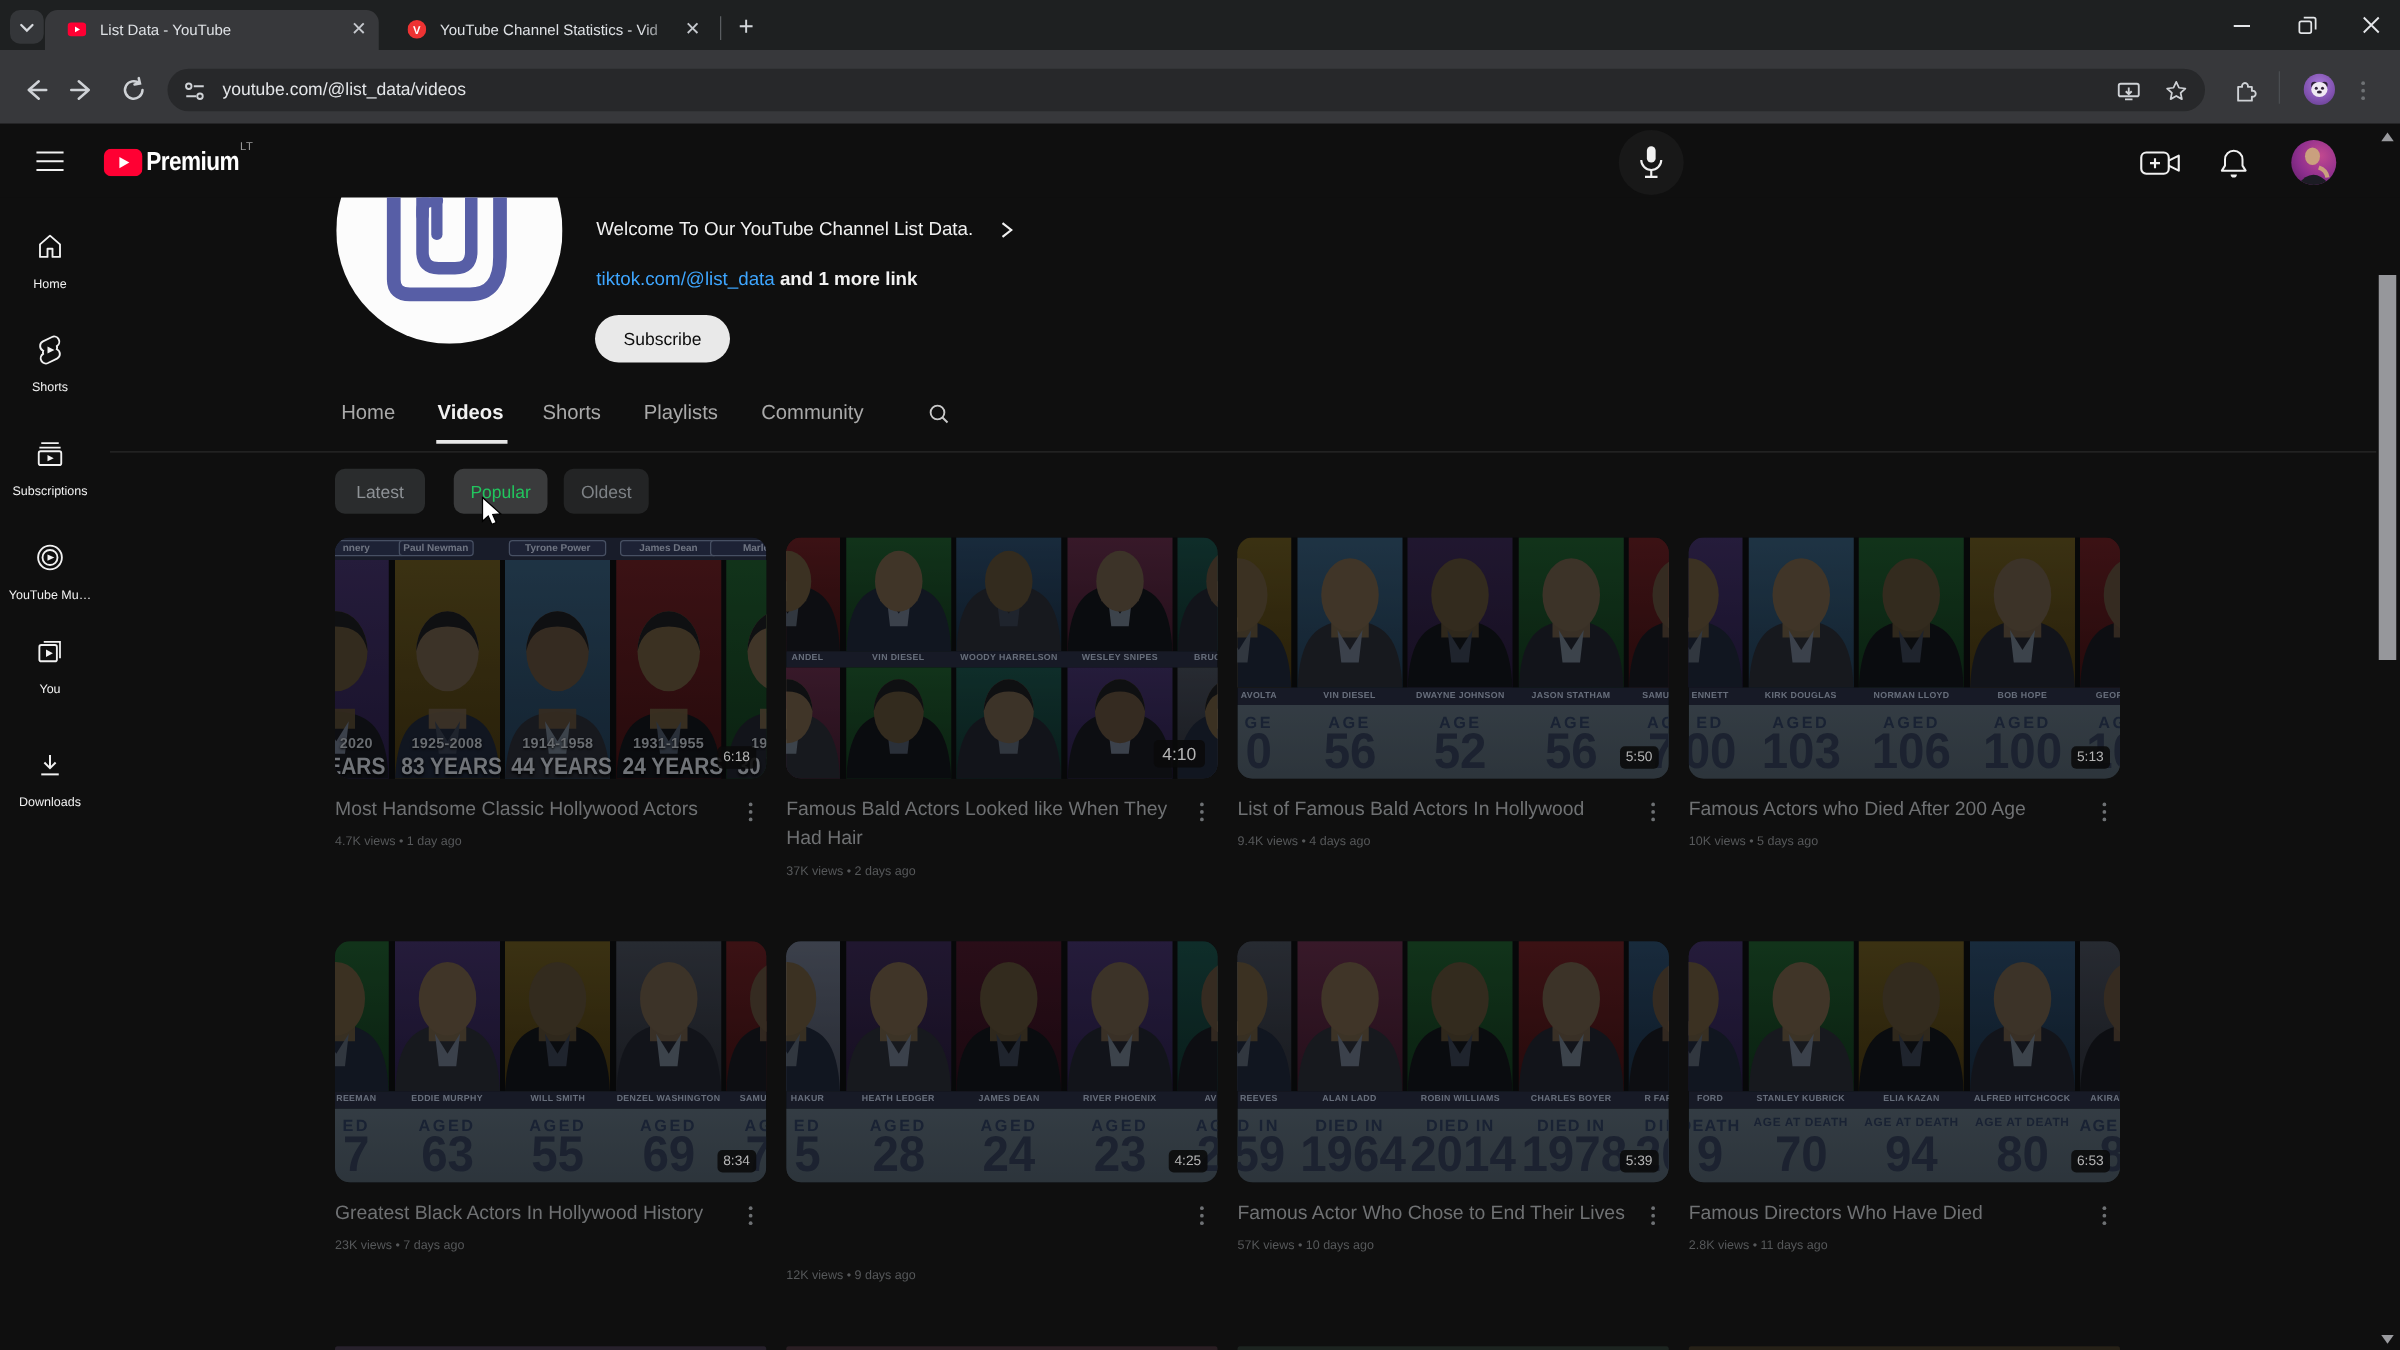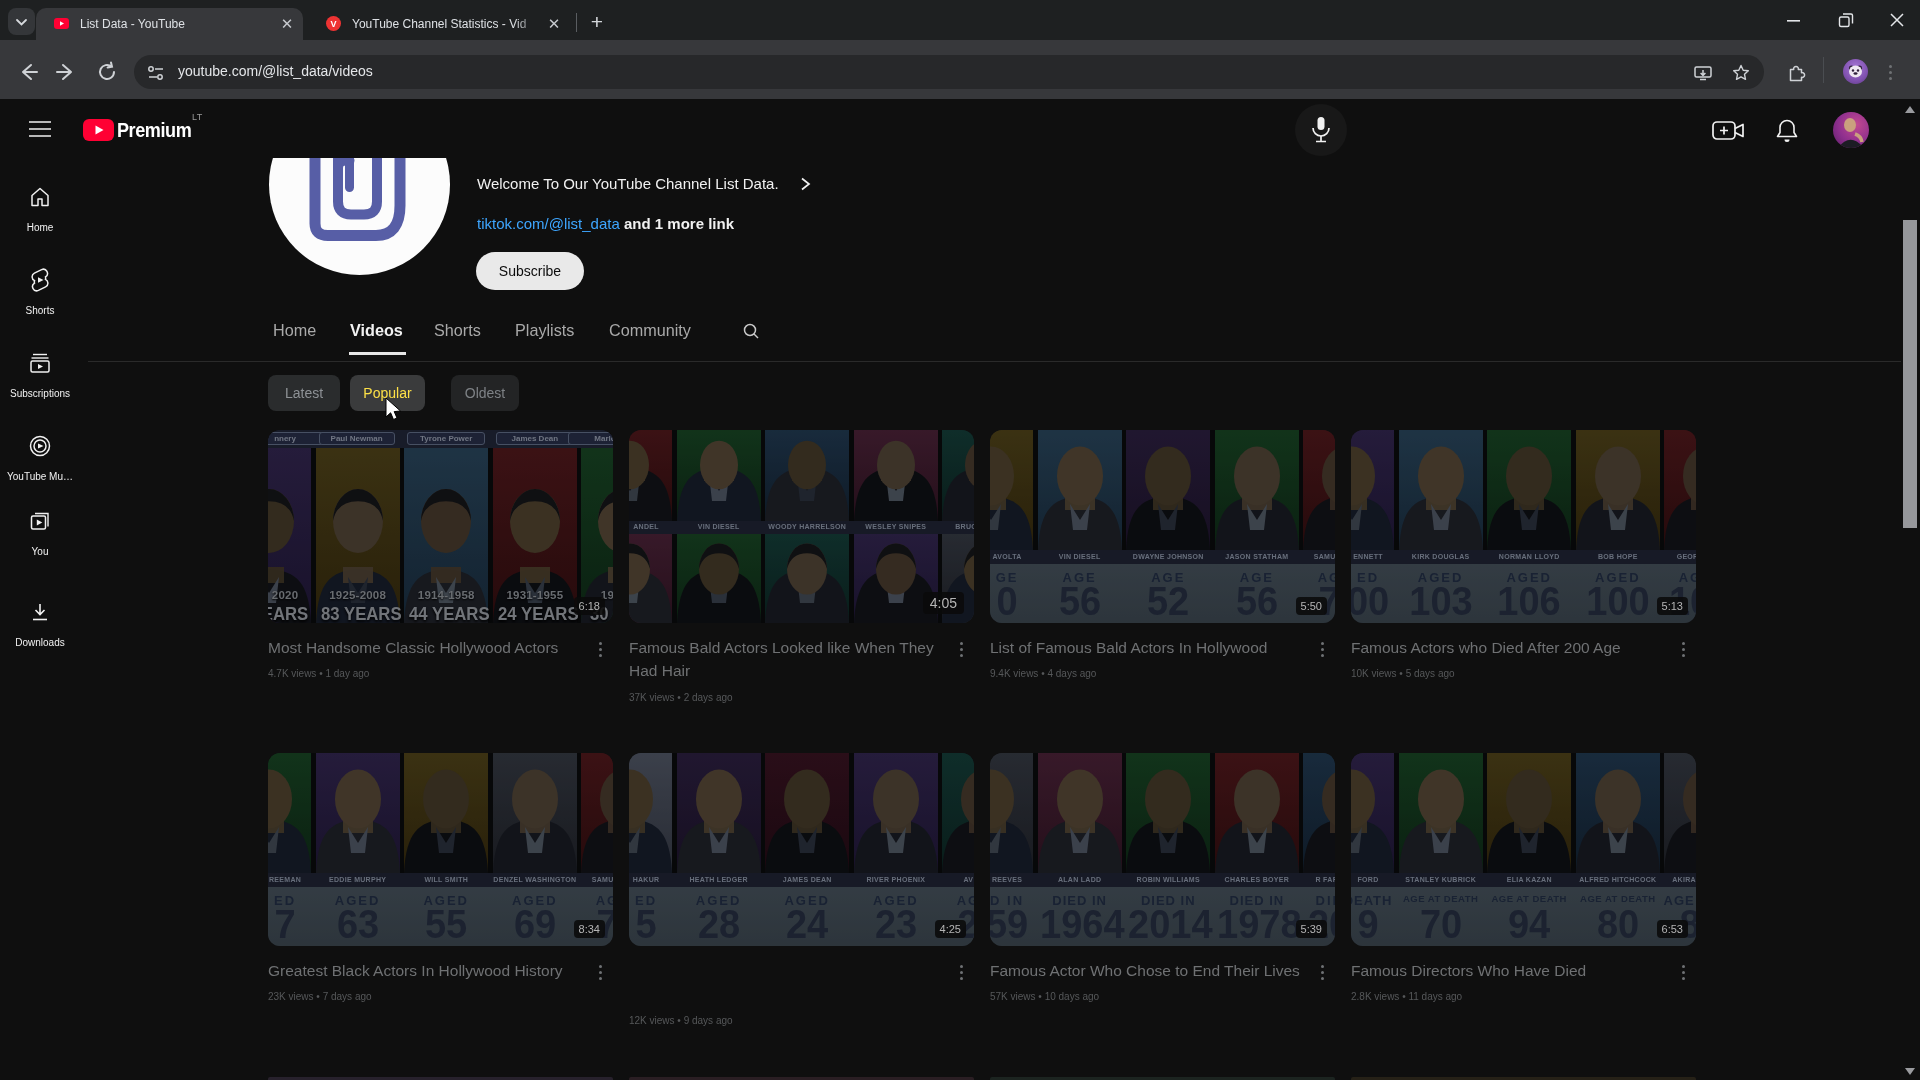--- a/index.html
+++ b/index.html
@@ -220,21 +220,21 @@
     <div class="ctab" style="left:434px;">Shorts</div>
     <div class="ctab" style="left:515px;">Playlists</div>
     <div class="ctab" style="left:609px;">Community</div>
     <svg style="position:absolute;left:742px;top:322px" width="18" height="18">
       <circle cx="8" cy="8" r="5.5" stroke="#c9c9c9" stroke-width="1.5" fill="none"></circle>
       <path d="M12,12 L16,16" stroke="#c9c9c9" stroke-width="1.5"></path>
     </svg>
     <div id="ctabline"></div>
     <div id="vidunder"></div>
     <div class="chip" style="left:268px;width:72px;background:#2a2c2d;color:#8e9296">Latest</div>
-    <div class="chip" style="left:350px;width:75px;background:#3a3b3c;color:#fde047">Popular</div>
+    <div class="chip" style="left:363px;width:75px;background:#3a3b3c;color:#22c55e">Popular</div>
     <div class="chip" style="left:451px;width:68px;background:#232425;color:#7e8286">Oldest</div>
     <svg style="position:absolute;left:384px;top:397px;z-index:50" width="22" height="26">
       <path d="M2,1 L2,20 L6.6,15.8 L9.5,22.5 L13,21 L10.2,14.6 L16.5,14 Z" fill="#fff" stroke="#000" stroke-width="1"></path>
     </svg>
     <div class="thumb" style="left:268px;top:430px">
       <div class="strip" style="left:-41px;width:84.1px;top:18px;height:175px;background:linear-gradient(180deg,#382a58,#251b40)">
         <svg width="84" height="158" viewBox="0 0 84 158" style="position:absolute;left:0;bottom:0">
           <path d="M0,158 C2,118 14,106 42.0,104 C70,106 82,118 84,158 L84,158 L0,158 Z" fill="#14161c"></path>
           <path d="M27.0,102 h30 v16 h-30 z" fill="#4c402d" opacity="0.92"></path>
           <path d="M32.0,112 L42.0,128 L52.0,112 L49.0,138 L35.0,138 Z" fill="#596170"></path>
@@ -273,21 +273,21 @@
         <svg width="84" height="158" viewBox="0 0 84 158" style="position:absolute;left:0;bottom:0">
           <path d="M0,158 C2,118 14,106 42.0,104 C70,106 82,118 84,158 L84,158 L0,158 Z" fill="#1c1f28"></path>
           <path d="M27.0,102 h30 v16 h-30 z" fill="#60503c" opacity="0.92"></path>
           <path d="M32.0,112 L42.0,128 L52.0,112 L49.0,138 L35.0,138 Z" fill="#49525e"></path>
           <ellipse cx="42.0" cy="56" rx="25" ry="32.0" fill="#60503c"></ellipse>
           <path d="M17.0,56 a25,32.0 0 0 1 50,0 q-4,-19.84 -25,-19.84 q-21,0 -25,19.84" fill="#17181c"></path>
         </svg>
       </div>
       <div class="nbandA" style="top:0;height:18px">
         <div class="nmA" style="left:-22px;width:78.1px">nnery</div>
-        <div class="nmA" style="left:50.6px;width:76px">Paul Newman</div>
+        <div class="nmA" style="left:50.6px;width:60px">Paul Newman</div>
         <div class="nmA" style="left:139.2px;width:78.1px">Tyrone Power</div>
         <div class="nmA" style="left:227.8px;width:78.1px">James Dean</div>
         <div class="nmA" style="left:300.4px;width:78.1px">Marlon</div>
       </div>
       <div class="yr" style="left:-25px;width:84.1px;top:159px">2020</div>
       <div class="yrb" style="left:-25px;width:84.1px;top:173px">EARS</div>
       <div class="yr" style="left:47.6px;width:84.1px;top:159px">1925-2008</div>
       <div class="yrb" style="left:47.6px;width:84.1px;top:173px">83 YEARS</div>
       <div class="yr" style="left:136.2px;width:84.1px;top:159px">1914-1958</div>
       <div class="yrb" style="left:136.2px;width:84.1px;top:173px">44 YEARS</div>
@@ -383,21 +383,21 @@
       </div>
       <div class="strip" style="left:313.4px;width:84.1px;top:104px;height:89px;background:linear-gradient(180deg,#3b404a,#252830)">
         <svg width="84" height="88" viewBox="0 0 84 88" style="position:absolute;left:0;bottom:0">
           <path d="M0,88 C2,48 14,36 42.0,34 C70,36 82,48 84,88 L84,88 L0,88 Z" fill="#1a2130"></path>
           <path d="M27.0,32 h30 v16 h-30 z" fill="#584a34" opacity="0.92"></path>
           <path d="M32.0,42 L42.0,58 L52.0,42 L49.0,68 L35.0,68 Z" fill="#2f3644"></path>
           <ellipse cx="42.0" cy="34" rx="20" ry="25.6" fill="#584a34"></ellipse>
           <path d="M22.0,34 a20,25.6 0 0 1 40,0 q-4,-15.872 -20,-15.872 q-16,0 -20,15.872" fill="#17181c"></path>
         </svg>
       </div>
-      <div class="badge lg">4:05</div>
+      <div class="badge lg">4:10</div>
     </div>
     <div class="thumb" style="left:990px;top:430px">
       <div class="strip" style="left:-41px;width:84.1px;height:120px;background:linear-gradient(180deg,#584a1c,#3c300f)">
         <svg width="84" height="119" viewBox="0 0 84 119" style="position:absolute;left:0;bottom:0">
           <path d="M0,119 C2,79 14,67 42.0,65 C70,67 82,79 84,119 L84,119 L0,119 Z" fill="#1a2130"></path>
           <path d="M27.0,63 h30 v16 h-30 z" fill="#584a34" opacity="0.92"></path>
           <path d="M32.0,73 L42.0,89 L52.0,73 L49.0,99 L35.0,99 Z" fill="#49525e"></path>
           <ellipse cx="42.0" cy="45" rx="23" ry="29.44" fill="#584a34"></ellipse>
         </svg>
       </div>

